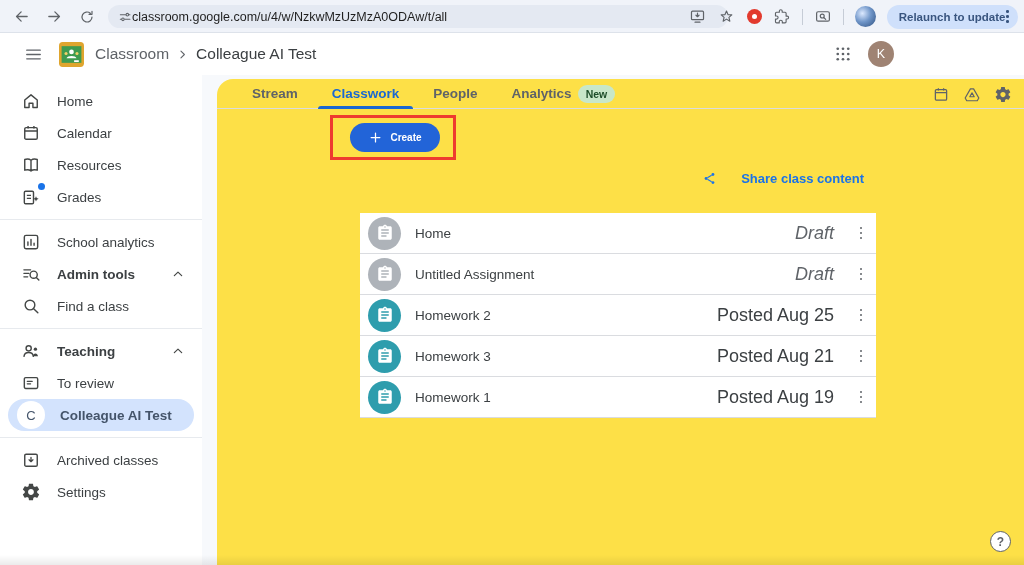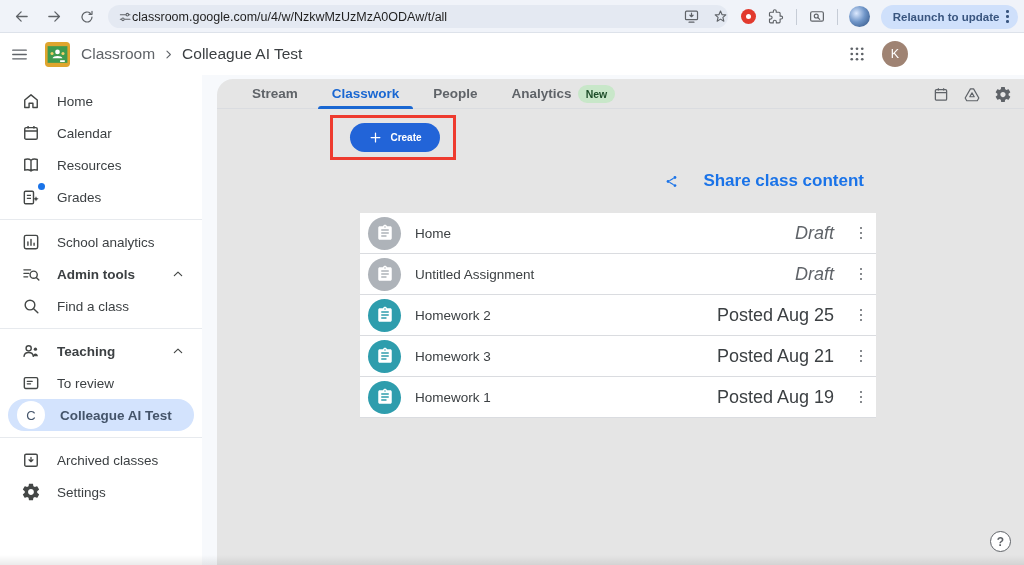--- a/index.html
+++ b/index.html
@@ -14,30 +14,30 @@
   .tool-ic { width:18px; height:18px; display:flex; align-items:center; justify-content:center; cursor:pointer; }
   .omnibox { position:absolute; left:108px; top:5px; width:620px; height:23px; background:#e4e9f2;
     border-radius:12px; display:flex; align-items:center; padding:0 10px; gap:0; cursor:text; }
   .url-text { font-size:12.5px; color:#1f1f1f; white-space:nowrap; }
   .browser-right { position:absolute; right:6px; top:0; height:33px; display:flex; align-items:center; gap:11px; }
   .ext-red { width:15px; height:15px; border-radius:50%; background:#e23a2e; position:relative; }
   .ext-red::after { content:""; position:absolute; left:5px; top:5px; width:5px; height:5px; border-radius:50%; background:#fff; }
   .vsep { width:1px; height:16px; background:#c6ccd6; }
   .globe-avatar { width:21px; height:21px; border-radius:50%;
     background:radial-gradient(circle at 35% 35%, #dce9ff 0%, #6f95c8 45%, #2c4d7d 100%); }
-  .relaunch-pill { display:flex; align-items:center; gap:7px; background:#cfe0fb; border-radius:13px;
+  .relaunch-pill { display:flex; align-items:center; gap:1px; background:#cfe0fb; border-radius:13px;
     height:24px; padding:0 9px 0 12px; cursor:pointer; }
   .relaunch-pill span.lbl { font-size:11.5px; color:#39557f; font-weight:bold; white-space:nowrap; }
   .kebab { display:flex; flex-direction:column; gap:2.5px; }
   .kebab i { width:2.6px; height:2.6px; border-radius:50%; background:#5f6368; }
   .kebab.blue i { background:#39557f; }
 
   
   .app-header { position:absolute; left:0; top:33px; width:908px; height:42px; background:#fff;
-    display:flex; align-items:center; padding:0 0; }
+    display:flex; align-items:center; padding:0 14px; }
   .hamburger { width:38px; height:38px; display:flex; align-items:center; justify-content:center; border-radius:50%; cursor:pointer; }
   .logo { margin-left:7px; cursor:pointer; }
   .crumb-app { margin-left:11px; font-size:15.5px; color:#5f6368; cursor:pointer; }
   .crumb-sep { margin:0 6px; display:flex; align-items:center; }
   .crumb-class { font-size:15.5px; color:#3c4043; }
   .header-right { margin-left:auto; display:flex; align-items:center; gap:16px; }
   .avatar-k { width:26px; height:26px; border-radius:50%; background:#9f8373; color:#fff; font-size:12.5px;
     display:flex; align-items:center; justify-content:center; cursor:pointer; }
 
   
@@ -50,41 +50,41 @@
   .side-item .chev { margin-left:auto; margin-right:8px; display:flex; }
   .side-item.selected { background:#d3e3fd; }
   .side-item.selected .lbl { color:#44546a; font-weight:bold; }
   .c-avatar { width:28px; height:28px; border-radius:50%; background:#fff; color:#44546a; font-size:13px;
     display:flex; align-items:center; justify-content:center; margin-left:-3px; }
   .side-div { height:1px; background:#e7eaee; margin:6px 0; }
   .gem-dot { position:absolute; right:-3px; top:-3px; width:7px; height:7px; border-radius:50%; background:#1a73e8; }
 
   
   .main { position:absolute; left:202px; top:75px; right:0; bottom:0; background:#f7f9fc; }
-  .card { position:absolute; left:15px; top:4px; right:0; bottom:0; background:#e5e5e5; border-top-left-radius:16px; }
+  .card { position:absolute; left:15px; top:4px; right:0; bottom:0; background:#fde047; border-top-left-radius:16px; }
 
   .tabs { position:relative; height:30px; display:flex; align-items:center; padding-left:18px;
     border-bottom:1px solid #dadce0; }
   .tab { position:relative; height:30px; display:flex; align-items:center; gap:6px; padding:0 17px;
     font-size:13.5px; color:#5f6368; font-weight:bold; cursor:pointer; }
   .tab.active { color:#1967d2; }
   .tab.active::after { content:""; position:absolute; left:3px; right:3px; bottom:0; height:3px;
     background:#1967d2; border-radius:3px 3px 0 0; }
   .new-badge { background:#c8e7c9; color:#1e4f2a; font-size:10.5px; font-weight:bold;
     padding:3px 8px; border-radius:10px; }
   .tabs-icons { position:absolute; right:12px; top:0; height:30px; display:flex; align-items:center; gap:13px; }
 
   .annotation-box { position:absolute; left:113px; top:36px; width:126px; height:45px;
     border:3px solid #ee3b2f; pointer-events:none; z-index:5; }
   .create-btn { position:absolute; left:133px; top:44px; width:90px; height:29px; border:none;
     background:#2264d8; color:#fff; border-radius:15px; font-size:10px; font-weight:bold;
     display:flex; align-items:center; justify-content:center; gap:7px; cursor:pointer;
     font-family:"Liberation Sans", sans-serif; }
   .share-link { position:absolute; right:160px; top:92px; display:flex; align-items:center; gap:24px;
-    color:#1a73e8; font-size:17px; font-weight:bold; cursor:pointer; }
+    color:#1a73e8; font-size:13px; font-weight:bold; cursor:pointer; }
 
   .work-list { position:absolute; left:143px; top:134px; width:516px; }
   .work-row { height:41px; display:flex; align-items:center; border-bottom:1px solid #dadce0;
     padding:0 2px 0 8px; cursor:pointer; background:#fff; }
   .row-icon { width:33px; height:33px; border-radius:50%; display:flex; align-items:center;
     justify-content:center; flex-shrink:0; }
   .row-icon.gray { background:#aeb3b9; }
   .row-icon.teal { background:#2e9dad; }
   .row-title { margin-left:14px; font-size:13.5px; color:#3c4043; }
   .row-status { margin-left:auto; font-size:18px; color:#3c4043; }

